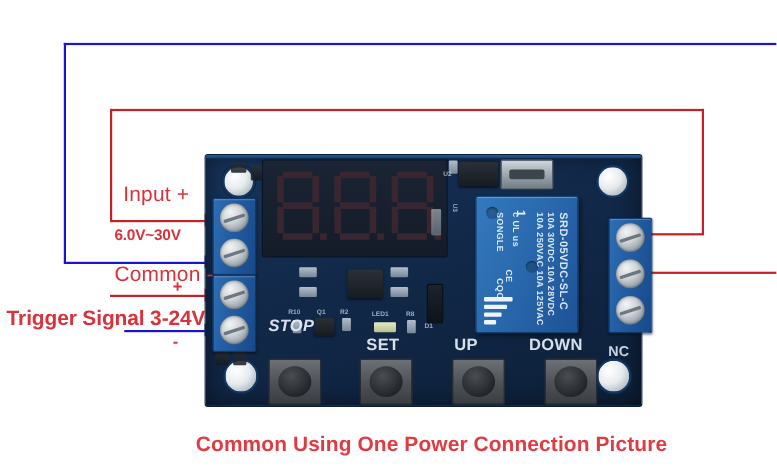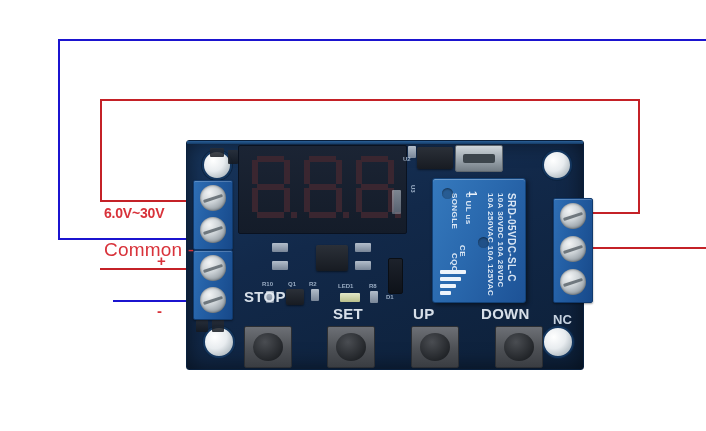--- a/index.html
+++ b/index.html
@@ -242,29 +242,32 @@
     <div class="screw" style="left:6px;top:36px;width:26px;height:26px;"></div>
   </div>
 
   <div class="tb" style="left:553px;top:198px;width:38px;height:103px;">
     <div class="screw" style="left:6px;top:4px;width:26px;height:26px;"></div>
     <div class="screw" style="left:6px;top:37px;width:26px;height:26px;"></div>
     <div class="screw" style="left:6px;top:70px;width:26px;height:26px;"></div>
   </div>
   <div class="nc" style="left:553px;top:312px;">NC</div>
 
-  <div class="btnlbl" style="left:244px;top:288px;">STOP</div>
+  <div class="btnlbl" style="left:244px;top:288px;font-style:italic;">STOP</div>
   <div class="btnlbl" style="left:333px;top:305px;">SET</div>
   <div class="btnlbl" style="left:413px;top:305px;">UP</div>
   <div class="btnlbl" style="left:481px;top:305px;">DOWN</div>
 
   <div class="btn" style="left:244px;top:326px;"></div>
   <div class="btn" style="left:327px;top:326px;"></div>
   <div class="btn" style="left:411px;top:326px;"></div>
   <div class="btn" style="left:495px;top:326px;"></div>
 
+  <div class="lbl lbl-input" style="left:112px;top:167px;">Input +</div>
   <div class="lbl lbl-volt" style="left:104px;top:205px;">6.0V~30V</div>
   <div class="lbl lbl-input" style="left:104px;top:239px;">Common -</div>
   <div class="lbl lbl-sign" style="left:157px;top:252px;">+</div>
+  <div class="lbl lbl-trig" style="left:6px;top:279px;">Trigger Signal 3-24V</div>
   <div class="lbl lbl-sign" style="left:157px;top:302px;">-</div>
 
+  <div class="caption" style="left:178px;top:394px;">Common Using One Power Connection Picture</div>
 
 </div>
 
 </body></html>

